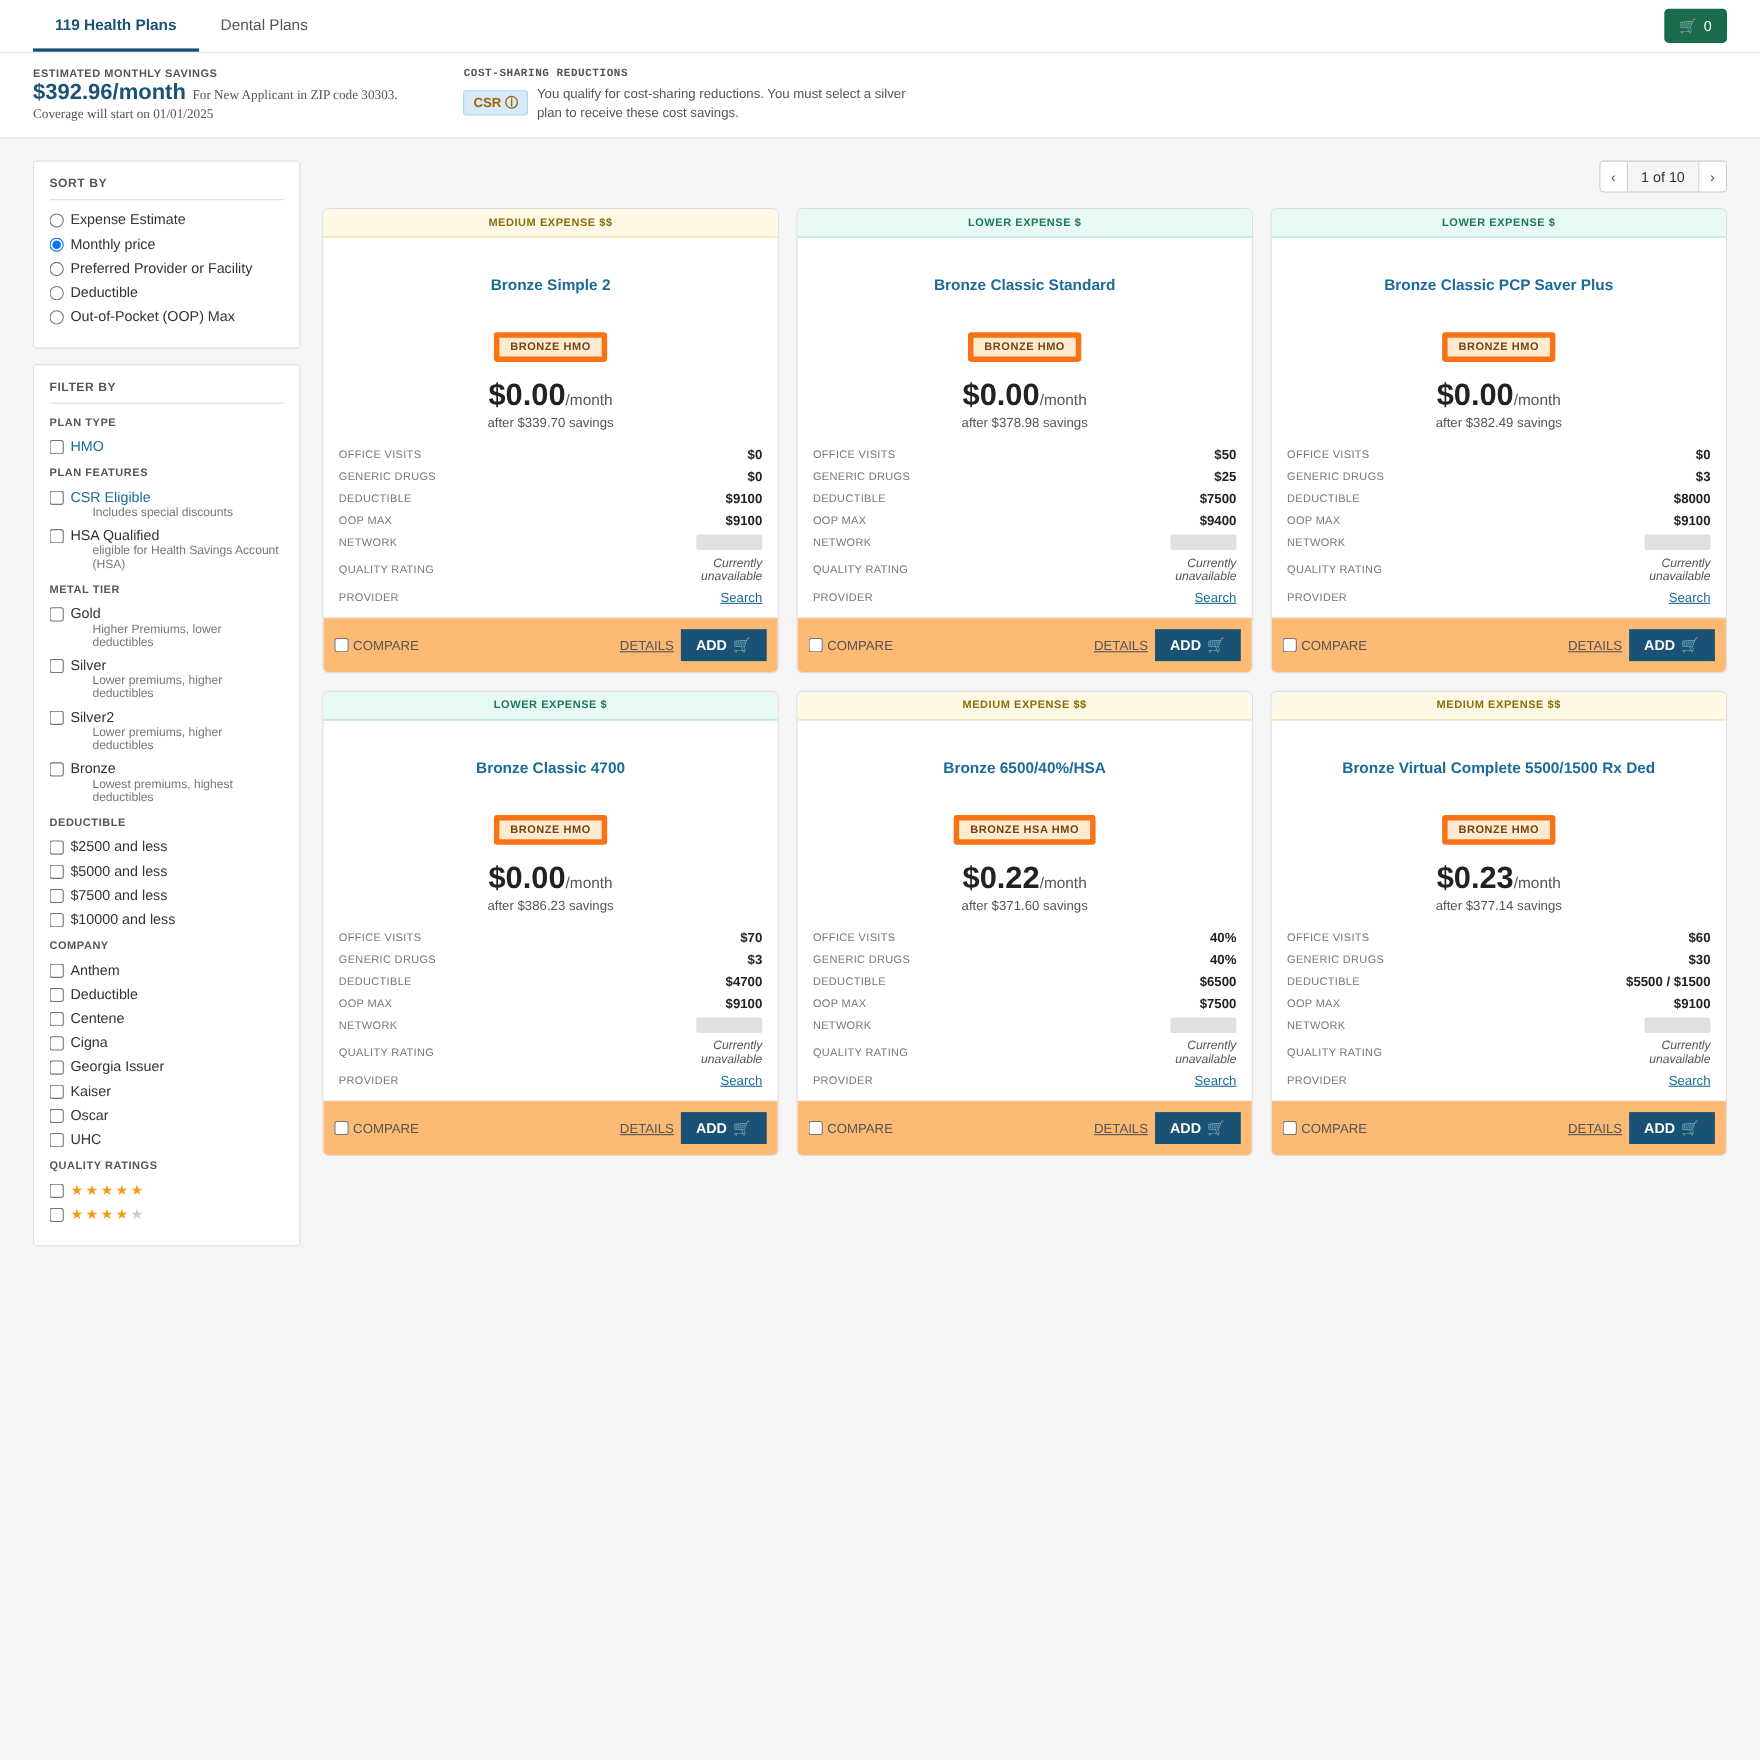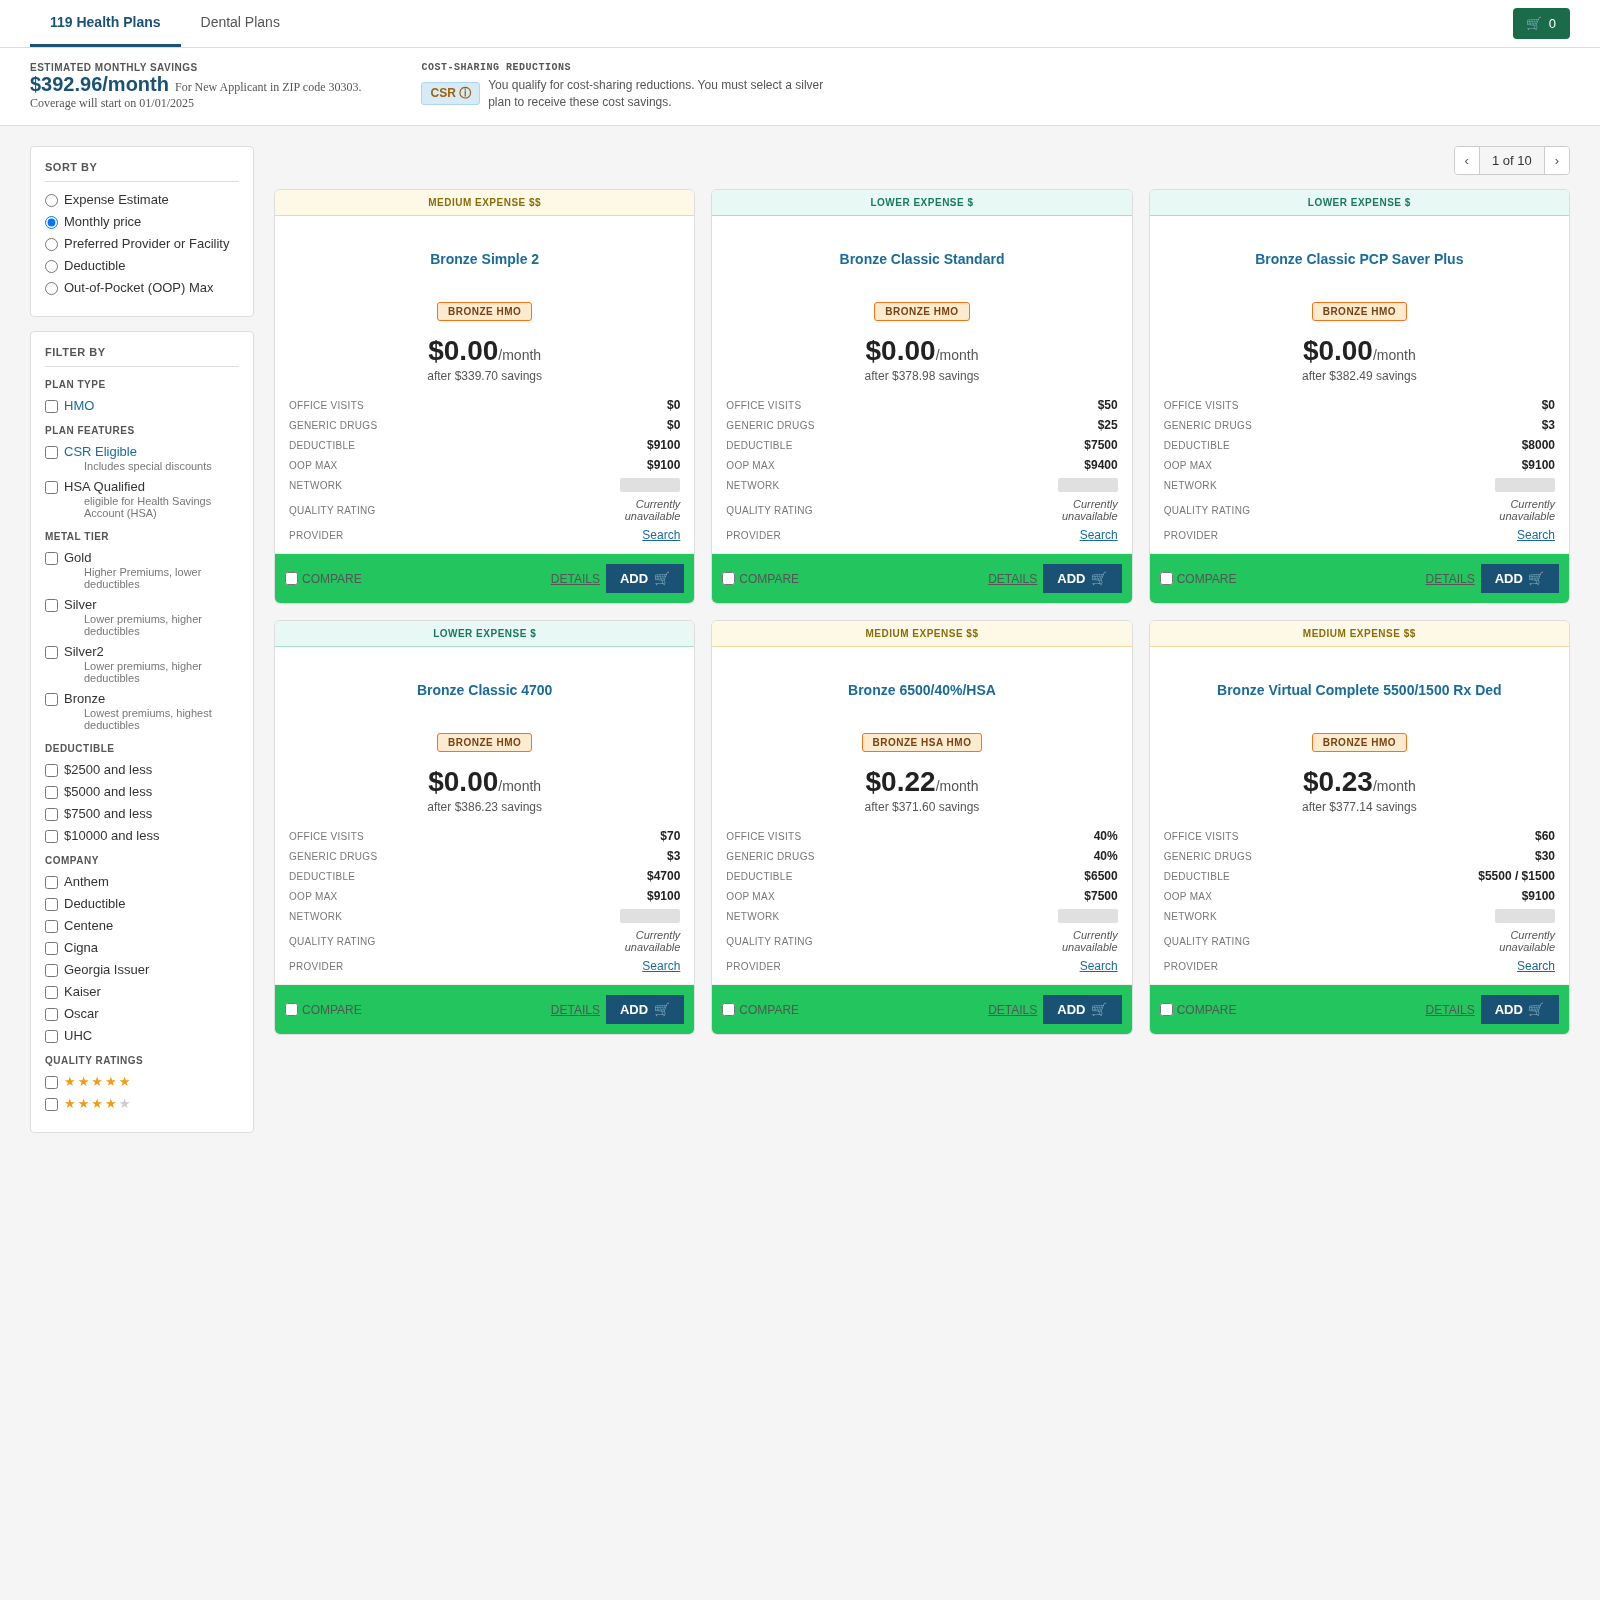--- a/index.html
+++ b/index.html
@@ -16,21 +16,21 @@
     .savings-label { font-size: 10px; font-weight: bold; color: #555; text-transform: uppercase; letter-spacing: 0.5px; }
     .savings-amount { color: #1a5276; font-size: 20px; font-weight: bold; }
     .savings-sub { font-size: 12px; color: #555; font-family: Liberation Serif, serif; }
     .csr-section { flex: 1; }
     .csr-label { font-size: 10px; font-weight: bold; color: #555; text-transform: uppercase; letter-spacing: 0.5px; font-family: Liberation Mono, monospace; }
     .csr-row { display: flex; align-items: center; gap: 8px; margin-top: 4px; }
     .csr-badge { background: #d6eaf8; color: #a16207; border: 1px solid #aed6f1; padding: 2px 8px; border-radius: 3px; font-size: 12px; font-weight: bold; }
     .csr-text { font-size: 12px; color: #555; max-width: 340px; line-height: 1.4; }
 
     .main { display: flex; padding: 20px 30px; gap: 20px; }
-    .sidebar { width: 224px; flex-shrink: 0; }
+    .sidebar { width: 243px; flex-shrink: 0; }
     .content { flex: 1; }
 
     .sort-section { background: #fff; border: 1px solid #ddd; border-radius: 4px; padding: 14px; margin-bottom: 14px; }
     .section-title { font-size: 11px; font-weight: bold; color: #555; text-transform: uppercase; letter-spacing: 0.5px; border-bottom: 1px solid #ddd; padding-bottom: 8px; margin-bottom: 10px; }
     .radio-item, .checkbox-item { display: flex; align-items: flex-start; gap: 6px; margin-bottom: 7px; font-size: 13px; cursor: pointer; }
     .radio-item input, .checkbox-item input { margin-top: 2px; flex-shrink: 0; }
     .filter-section { background: #fff; border: 1px solid #ddd; border-radius: 4px; padding: 14px; }
     .subsection-title { font-size: 10px; font-weight: bold; color: #555; text-transform: uppercase; letter-spacing: 0.5px; margin-top: 12px; margin-bottom: 8px; }
     .checkbox-sub { font-size: 11px; color: #777; margin-left: 20px; margin-top: 1px; }
     .checkbox-link { color: #1a6b9a; font-size: 13px; }
@@ -42,33 +42,33 @@
 
     .plans-grid { display: grid; grid-template-columns: repeat(3, 1fr); gap: 16px; }
     .plan-card { background: #fff; border: 1px solid #ddd; border-radius: 6px; overflow: hidden; }
     .plan-expense-header { text-align: center; padding: 7px; font-size: 10px; font-weight: bold; text-transform: uppercase; letter-spacing: 0.5px; }
     .expense-medium { background: #fef9e7; color: #8a6d0b; border-bottom: 1px solid #f0d9a0; }
     .expense-lower { background: #e8f8f5; color: #1a7a5e; border-bottom: 1px solid #a8dfc9; }
     .plan-name-area { text-align: center; padding: 18px 14px 12px; min-height: 80px; display: flex; align-items: center; justify-content: center; }
     .plan-name { color: #1a6b9a; font-size: 14px; font-weight: bold; text-decoration: none; cursor: pointer; text-align: center; }
     .metal-badge-area { text-align: center; padding: 6px; }
     .metal-badge { display: inline-flex; gap: 4px; align-items: center; padding: 3px 10px; border-radius: 3px; font-size: 10px; font-weight: bold; letter-spacing: 0.5px; }
-    .badge-bronze { background: #fdebd0; color: #784212; border: 1px solid #f97316; }
+    .badge-bronze { background: #fdebd0; color: #784212; border: 5px solid #f97316; }
     .price-area { text-align: center; padding: 8px 14px 4px; }
     .price-main { font-size: 28px; font-weight: bold; color: #222; }
     .price-month { font-size: 14px; color: #555; }
     .price-savings { font-size: 12px; color: #555; margin-top: 2px; }
     .plan-details-table { padding: 8px 14px; }
     .detail-row { display: flex; justify-content: space-between; align-items: center; padding: 3px 0; font-size: 11px; }
     .detail-label { color: #777; text-transform: uppercase; font-size: 10px; letter-spacing: 0.3px; }
     .detail-value { color: #222; font-weight: bold; font-size: 12px; }
     .detail-value.gray-bar { background: #e0e0e0; color: #e0e0e0; border-radius: 2px; min-width: 60px; height: 14px; display: inline-block; }
     .quality-unavail { color: #555; font-size: 11px; font-style: italic; }
     .search-link { color: #1a6b9a; font-size: 12px; text-decoration: underline; cursor: pointer; }
-    .plan-card-footer { display: flex; align-items: center; padding: 10px 10px; gap: 6px; border-top: 1px solid #eee; background: #22c55e; }
+    .plan-card-footer { display: flex; align-items: center; padding: 10px 10px; gap: 6px; border-top: 1px solid #eee; background: #fdba74; }
     .compare-label { display: flex; align-items: center; gap: 4px; font-size: 12px; color: #555; }
     .details-link { font-size: 12px; color: #555; text-decoration: underline; cursor: pointer; margin-left: auto; }
     .add-btn { background: #1a5276; color: #fff; border: none; padding: 7px 14px; border-radius: 0; cursor: pointer; font-size: 13px; font-weight: bold; display: flex; align-items: center; gap: 6px; }
     .star-filled { color: #f39c12; }
     .star-empty { color: #ccc; }
     .ratings-row { display: flex; gap: 2px; }
     .quality-unavailable-block { text-align: right; }
     .quality-unavailable-block span { display: block; font-size: 11px; color: #555; }
   </style>
 </head>

